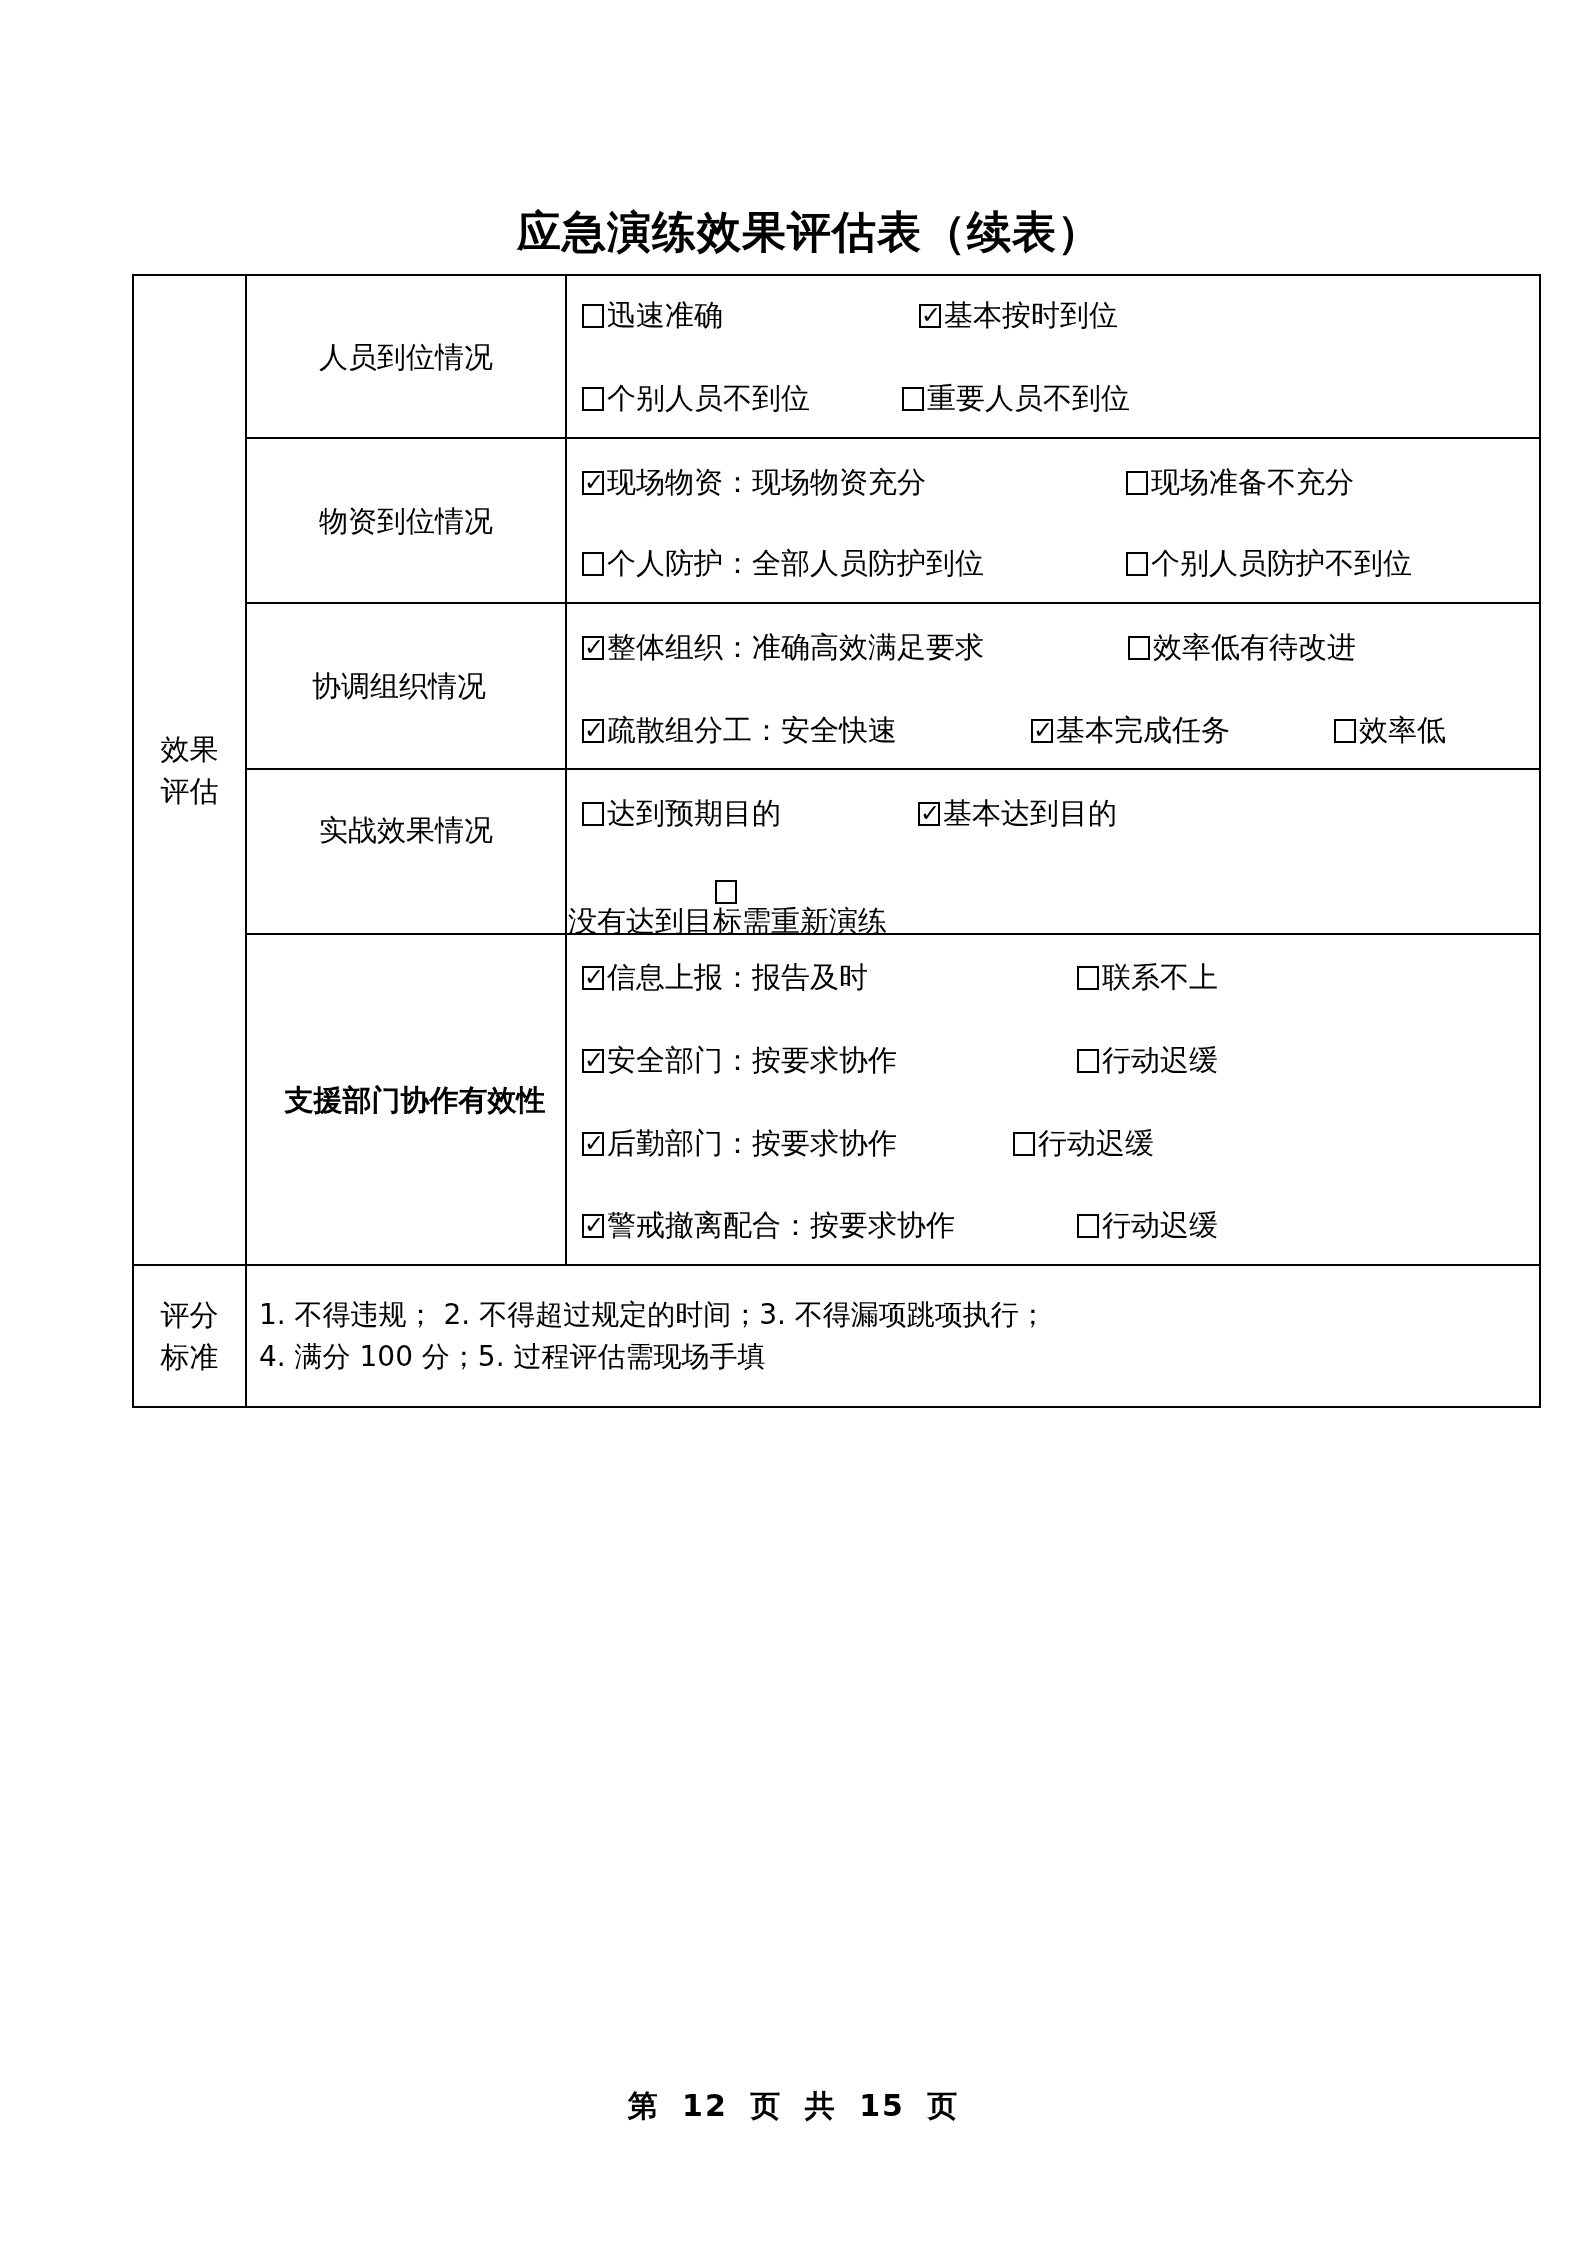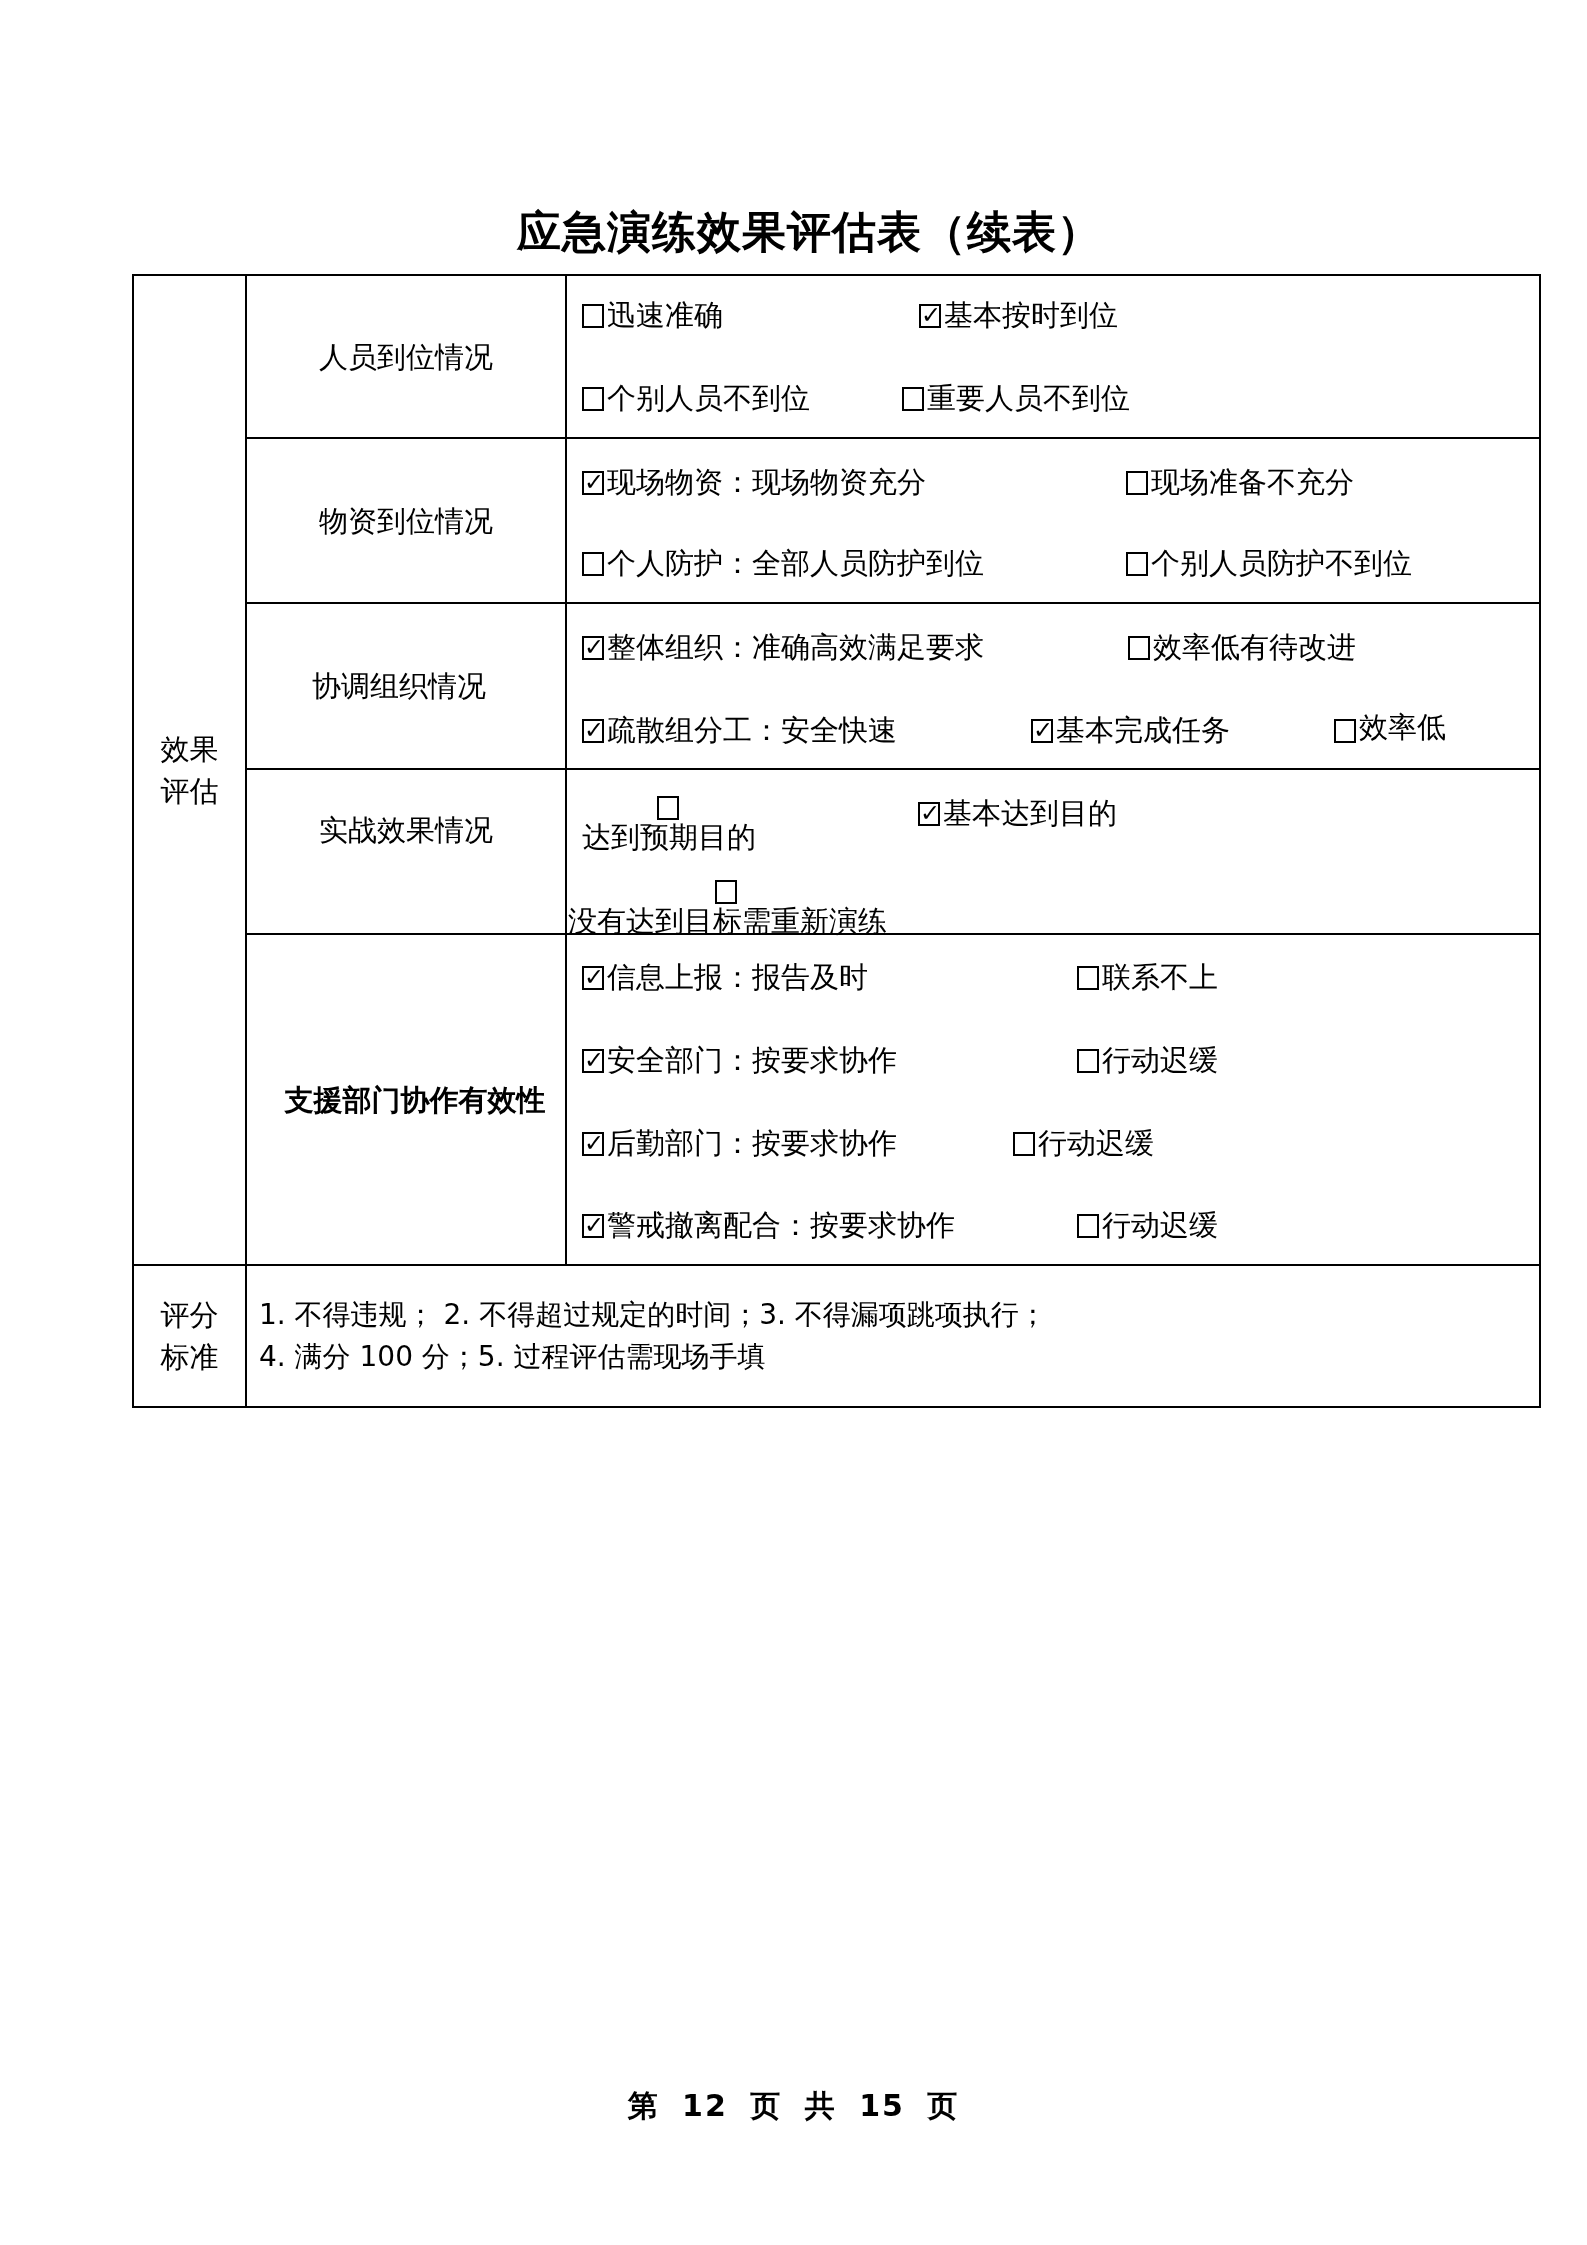--- a/index.html
+++ b/index.html
@@ -109,26 +109,26 @@
   <span>效率低有待改进</span>
 </div>
 <div class="item" style="left:582px; top:712px;">
   <span class="box">✓</span>
   <span>疏散组分工：安全快速</span>
 </div>
 <div class="item" style="left:1031px; top:712px;">
   <span class="box">✓</span>
   <span>基本完成任务</span>
 </div>
-<div class="item" style="left:1334px; top:712px;font-family:Liberation Mono, monospace;">
+<div class="item" style="left:1334px; top:712px;">
   <span class="box"></span>
   <span>效率低</span>
 </div>
 
-<div class="item" style="left:582px; top:795px;flex-direction:column;">
+<div class="item" style="left:582px; top:795px;">
   <span class="box"></span>
   <span>达到预期目的</span>
 </div>
 <div class="item" style="left:918px; top:795px;">
   <span class="box">✓</span>
   <span>基本达到目的</span>
 </div>
 <div class="item" style="left:568px; top:879px;flex-direction:column;">
   <span class="box"></span>
   <span>没有达到目标需重新演练</span>

